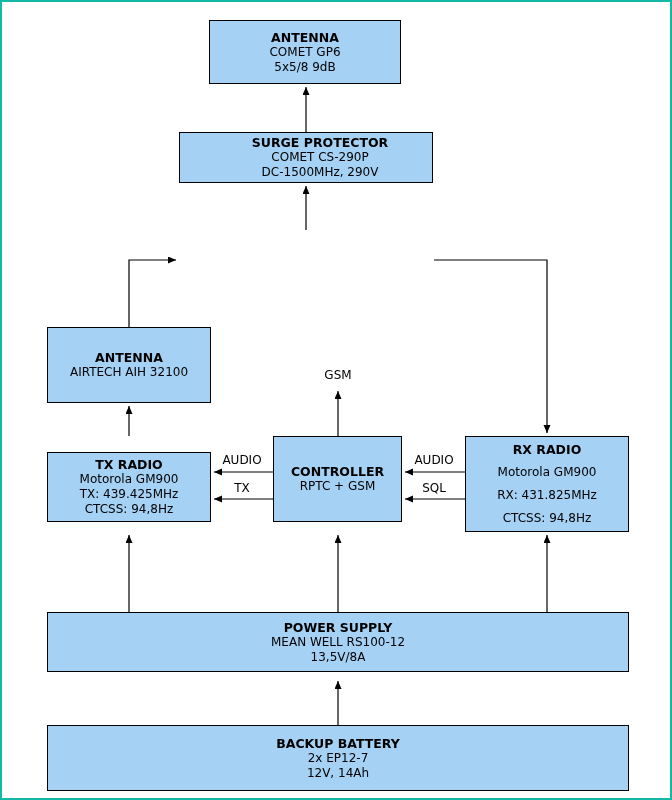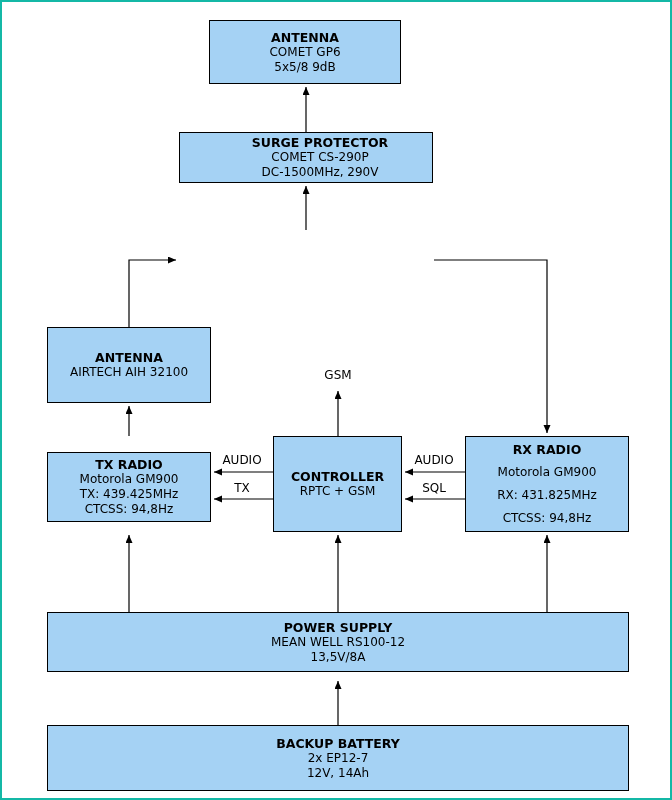--- a/index.html
+++ b/index.html
@@ -87,21 +87,21 @@
     <div class="l">AIRTECH AIH 32100</div>
   </div>
 
   <div class="node" style="left:45px;top:450px;width:164px;height:70px;">
     <div class="t">TX RADIO</div>
     <div class="l">Motorola GM900</div>
     <div class="l">TX: 439.425MHz</div>
     <div class="l">CTCSS: 94,8Hz</div>
   </div>
 
-  <div class="node" style="left:271px;top:434px;width:129px;height:96px;">
+  <div class="node" style="left:271px;top:434px;width:129px;height:86px;">
     <div class="t">CONTROLLER</div>
     <div class="l">RPTC + GSM</div>
   </div>
 
   <div class="node" style="left:463px;top:434px;width:164px;height:96px;gap:8px;">
     <div class="t">RX RADIO</div>
     <div class="l">Motorola GM900</div>
     <div class="l">RX: 431.825MHz</div>
     <div class="l">CTCSS: 94,8Hz</div>
   </div>

